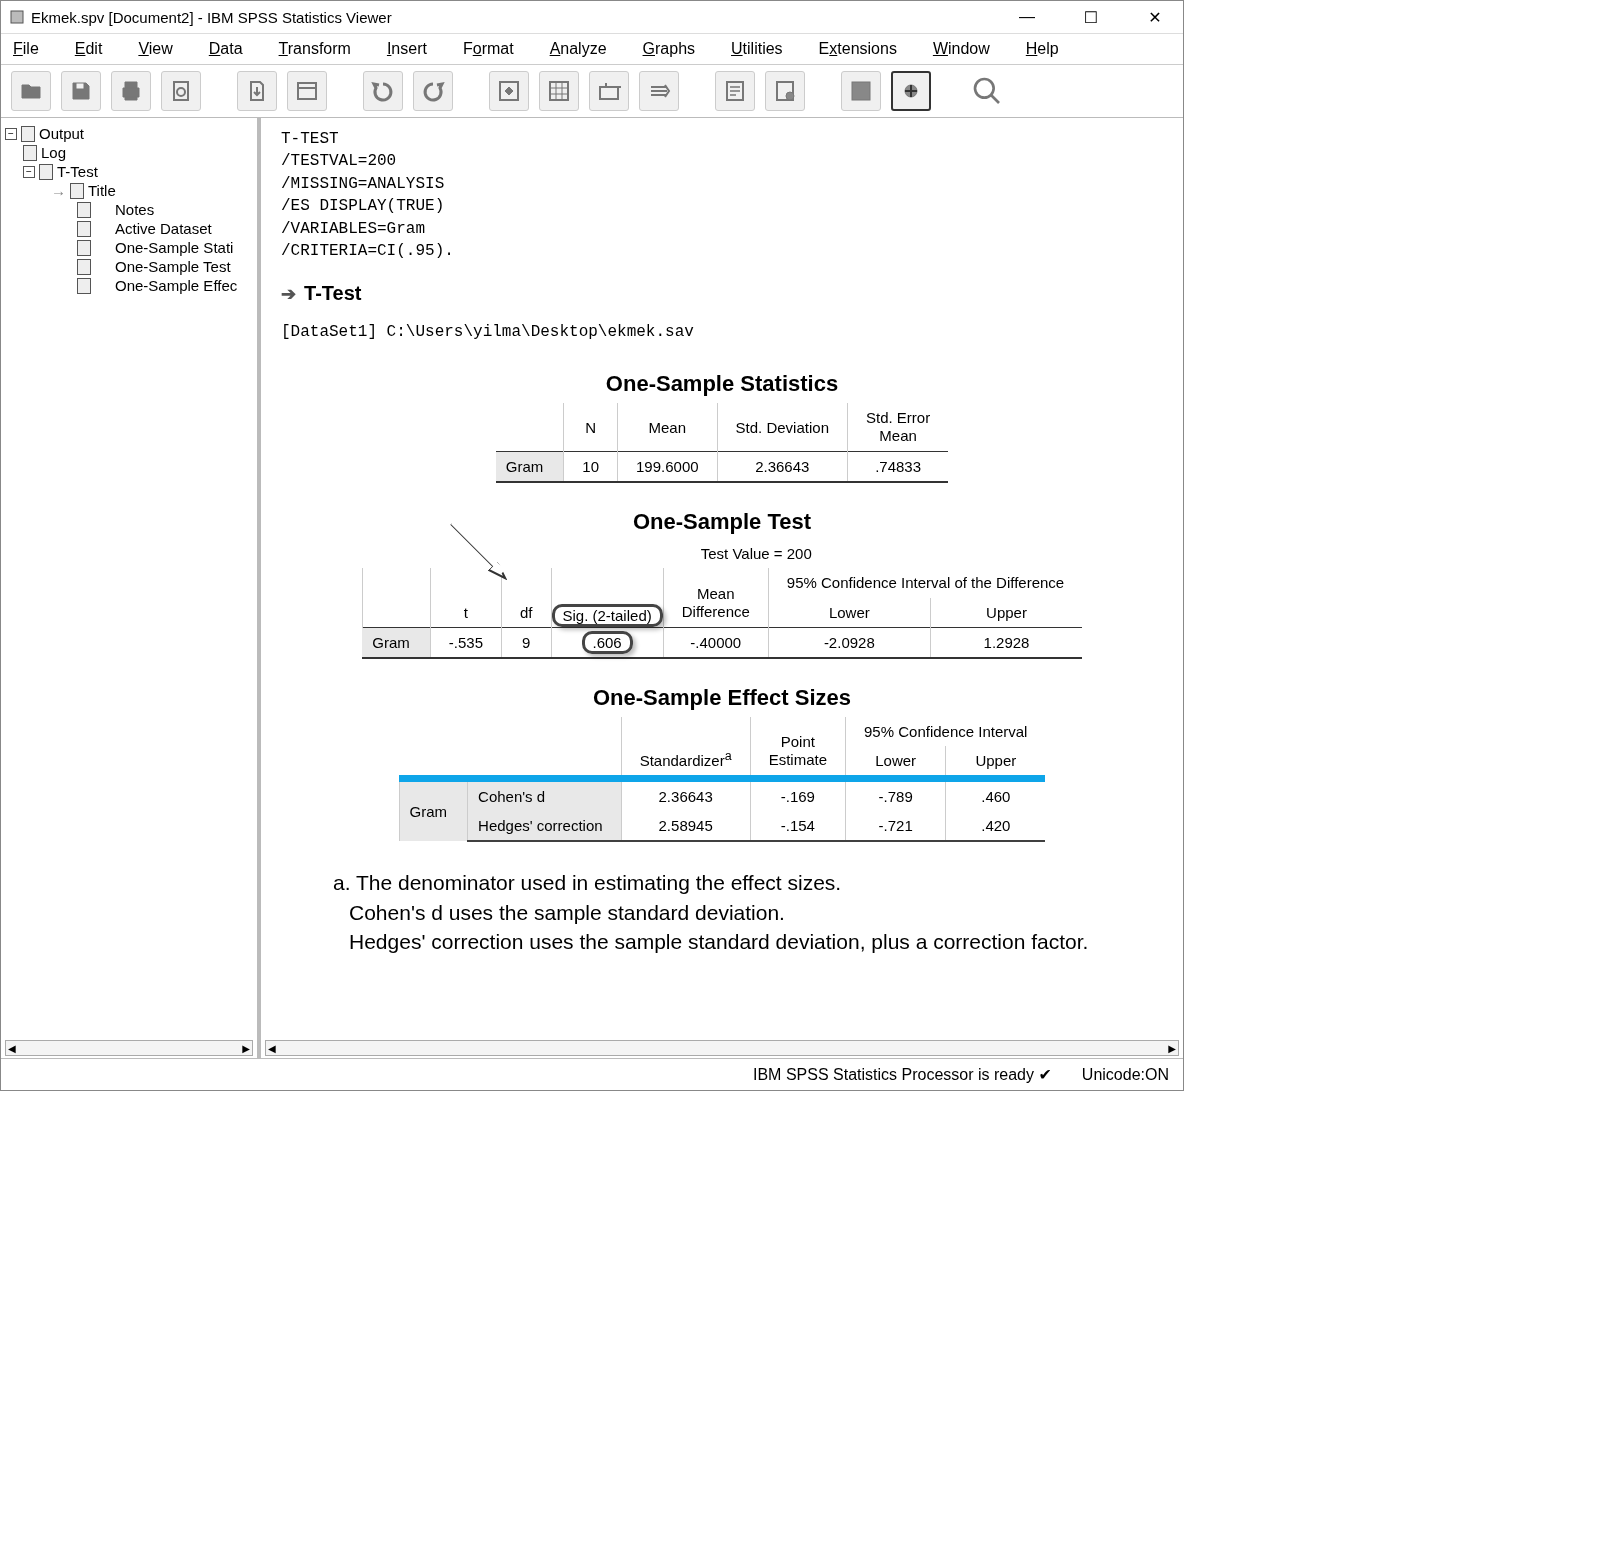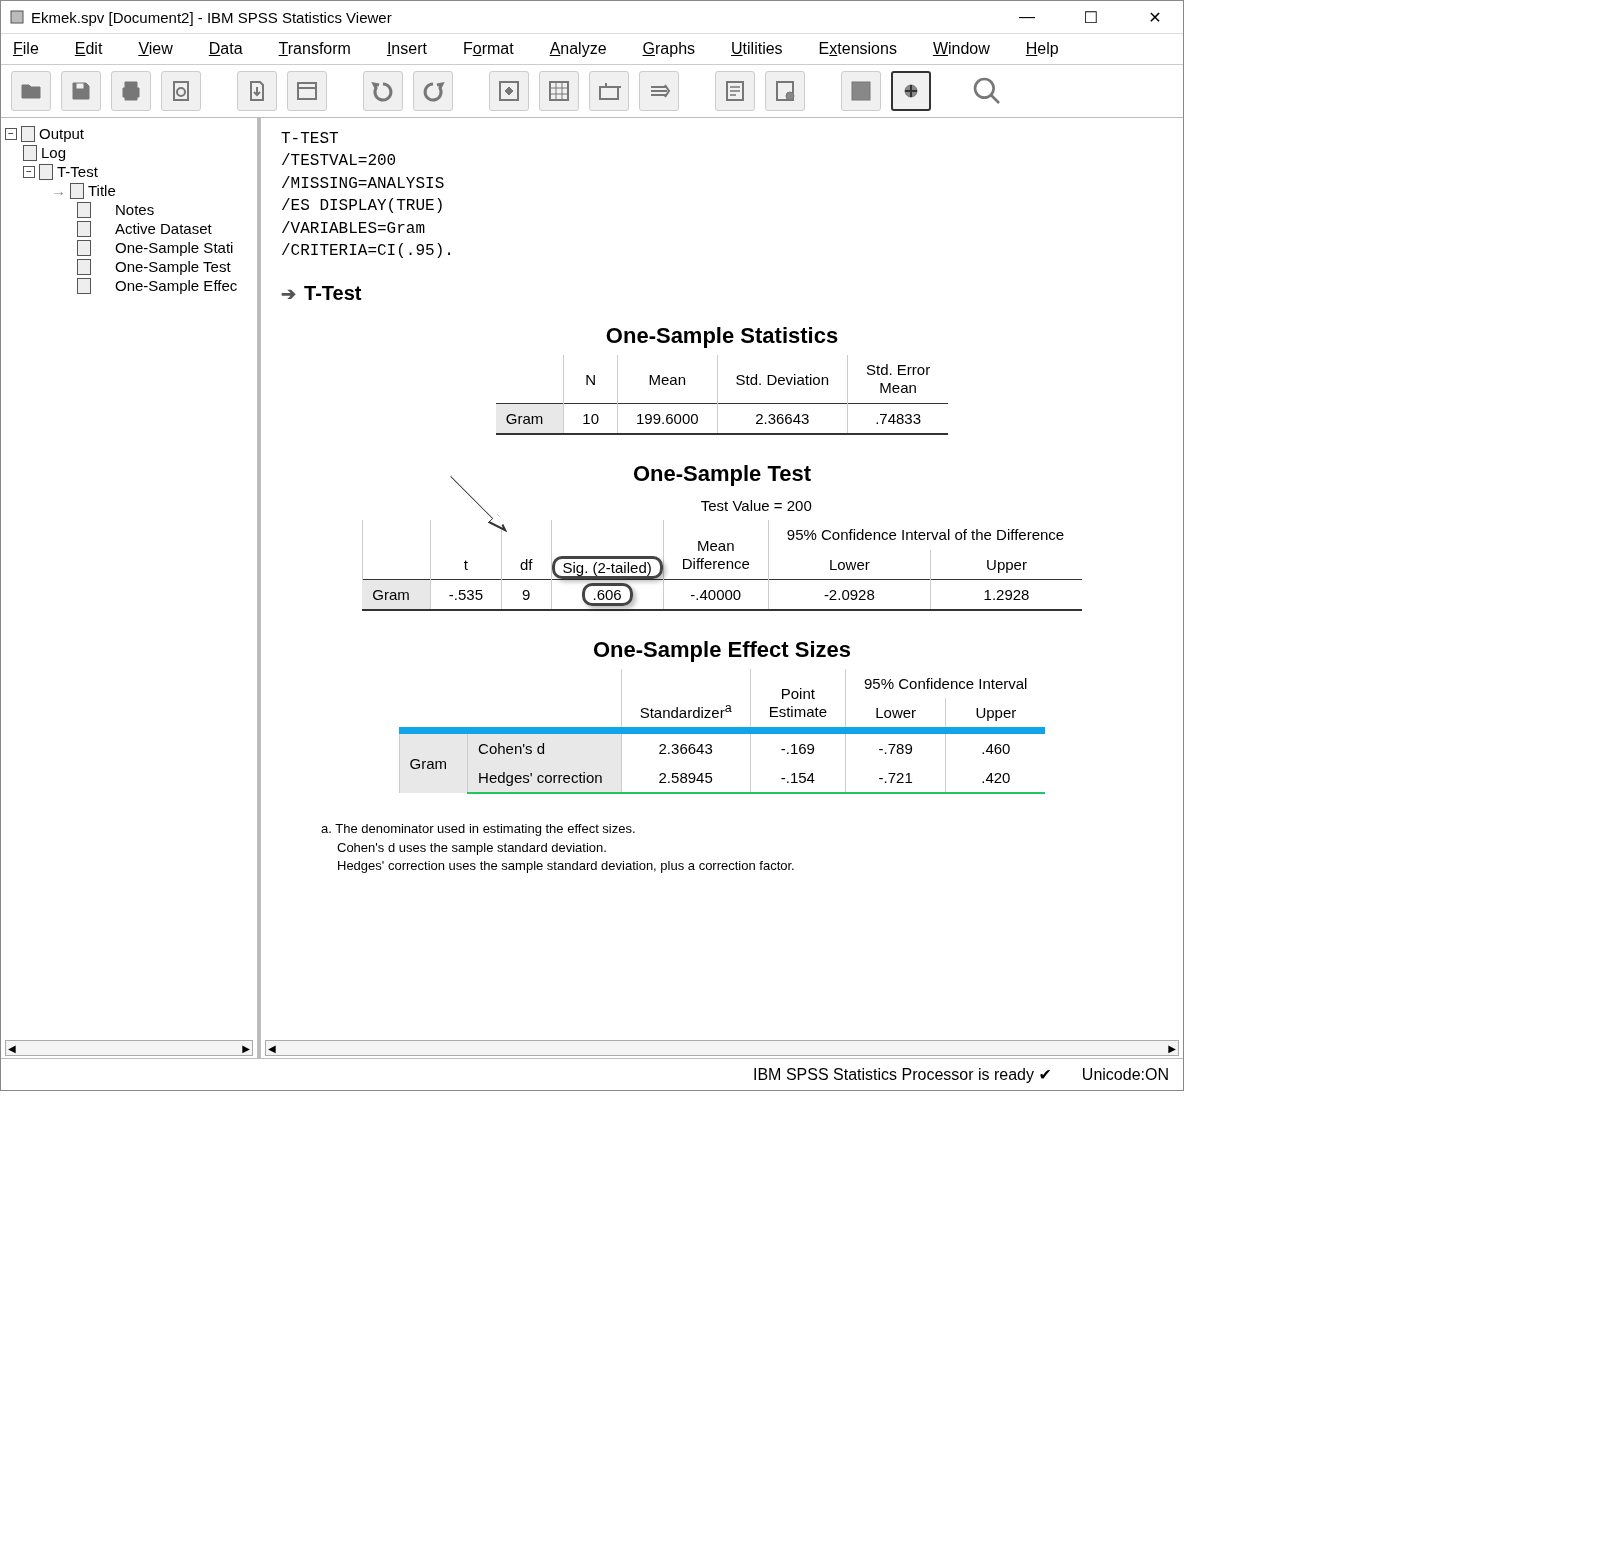--- a/index.html
+++ b/index.html
@@ -46,23 +46,23 @@
 .tbl2 thead th { border-bottom:none; }
 .tbl2 .hdr-top th { border-left:1px solid #ccc; }
 .tbl2 .hdr-bot th { border-left:1px solid #ccc; }
 .tbl2 tbody td { border-top:1px solid #333; border-bottom:2px solid #333; border-left:1px solid #ccc;}
 .tbl2 tbody td:first-child { border-left:none; }
 .highlight-box { border:3px solid #444; border-radius:10px; box-shadow: 3px 3px 4px rgba(0,0,0,0.25); padding:0 8px; display:inline-block;}
 .callout-arrow { position:absolute; }
 .tbl3 thead th { border-left:1px solid #ccc; }
 .tbl3 tbody td { border-left:1px solid #ccc; }
 .tbl3 tbody tr:first-child td { border-top:7px solid #0ea5e9; }
-.tbl3 tbody tr:last-child td { border-bottom:2px solid #22c55e; }
+.tbl3 tbody tr:last-child td { border-bottom:2px solid #404040; }
 .tbl3 .rowlabel2 { background:#e8e8e8; text-align:left; padding-left:10px; }
-.footnote { font-size:13px; margin: 8px 0 0 40px; line-height:1.4; }
+.footnote { font-size:21px; margin: 8px 0 0 52px; line-height:1.4; }
 .content-scroll { position:absolute; bottom:2px; left:4px; right:4px; height:16px; border:1px solid #aaa; background:#f4f4f4; display:flex; justify-content:space-between; align-items:center; font-size:10px; padding:0 2px;}
 .statusbar { display:flex; justify-content:flex-end; align-items:center; gap:30px; padding:6px 14px; border-top:1px solid #bbb; font-size:16px; }
 .status-check { display:inline-block; }
 .num { text-align:right; }
 </style>
 </head>
 <body>
 
 <div class="window">
 
@@ -256,20 +256,21 @@
         <div>  /ES DISPLAY(TRUE)</div>
         <div>  /VARIABLES=Gram</div>
         <div>  /CRITERIA=CI(.95).</div>
       </div>
 
       <div class="section-head">
         <span class="arrow-bullet">➔</span>
         <span>T-Test</span>
       </div>
 
+      <div class="dataset-line">[DataSet1] C:\Users\yilma\Desktop\ekmek.sav</div>
 
       <div class="tbl-title">One-Sample Statistics</div>
       <table class="spss tbl1">
         <thead>
           <tr>
             <th></th>
             <th>N</th>
             <th>Mean</th>
             <th>Std. Deviation</th>
             <th style="line-height:1.2">Std. Error<br>Mean</th>

